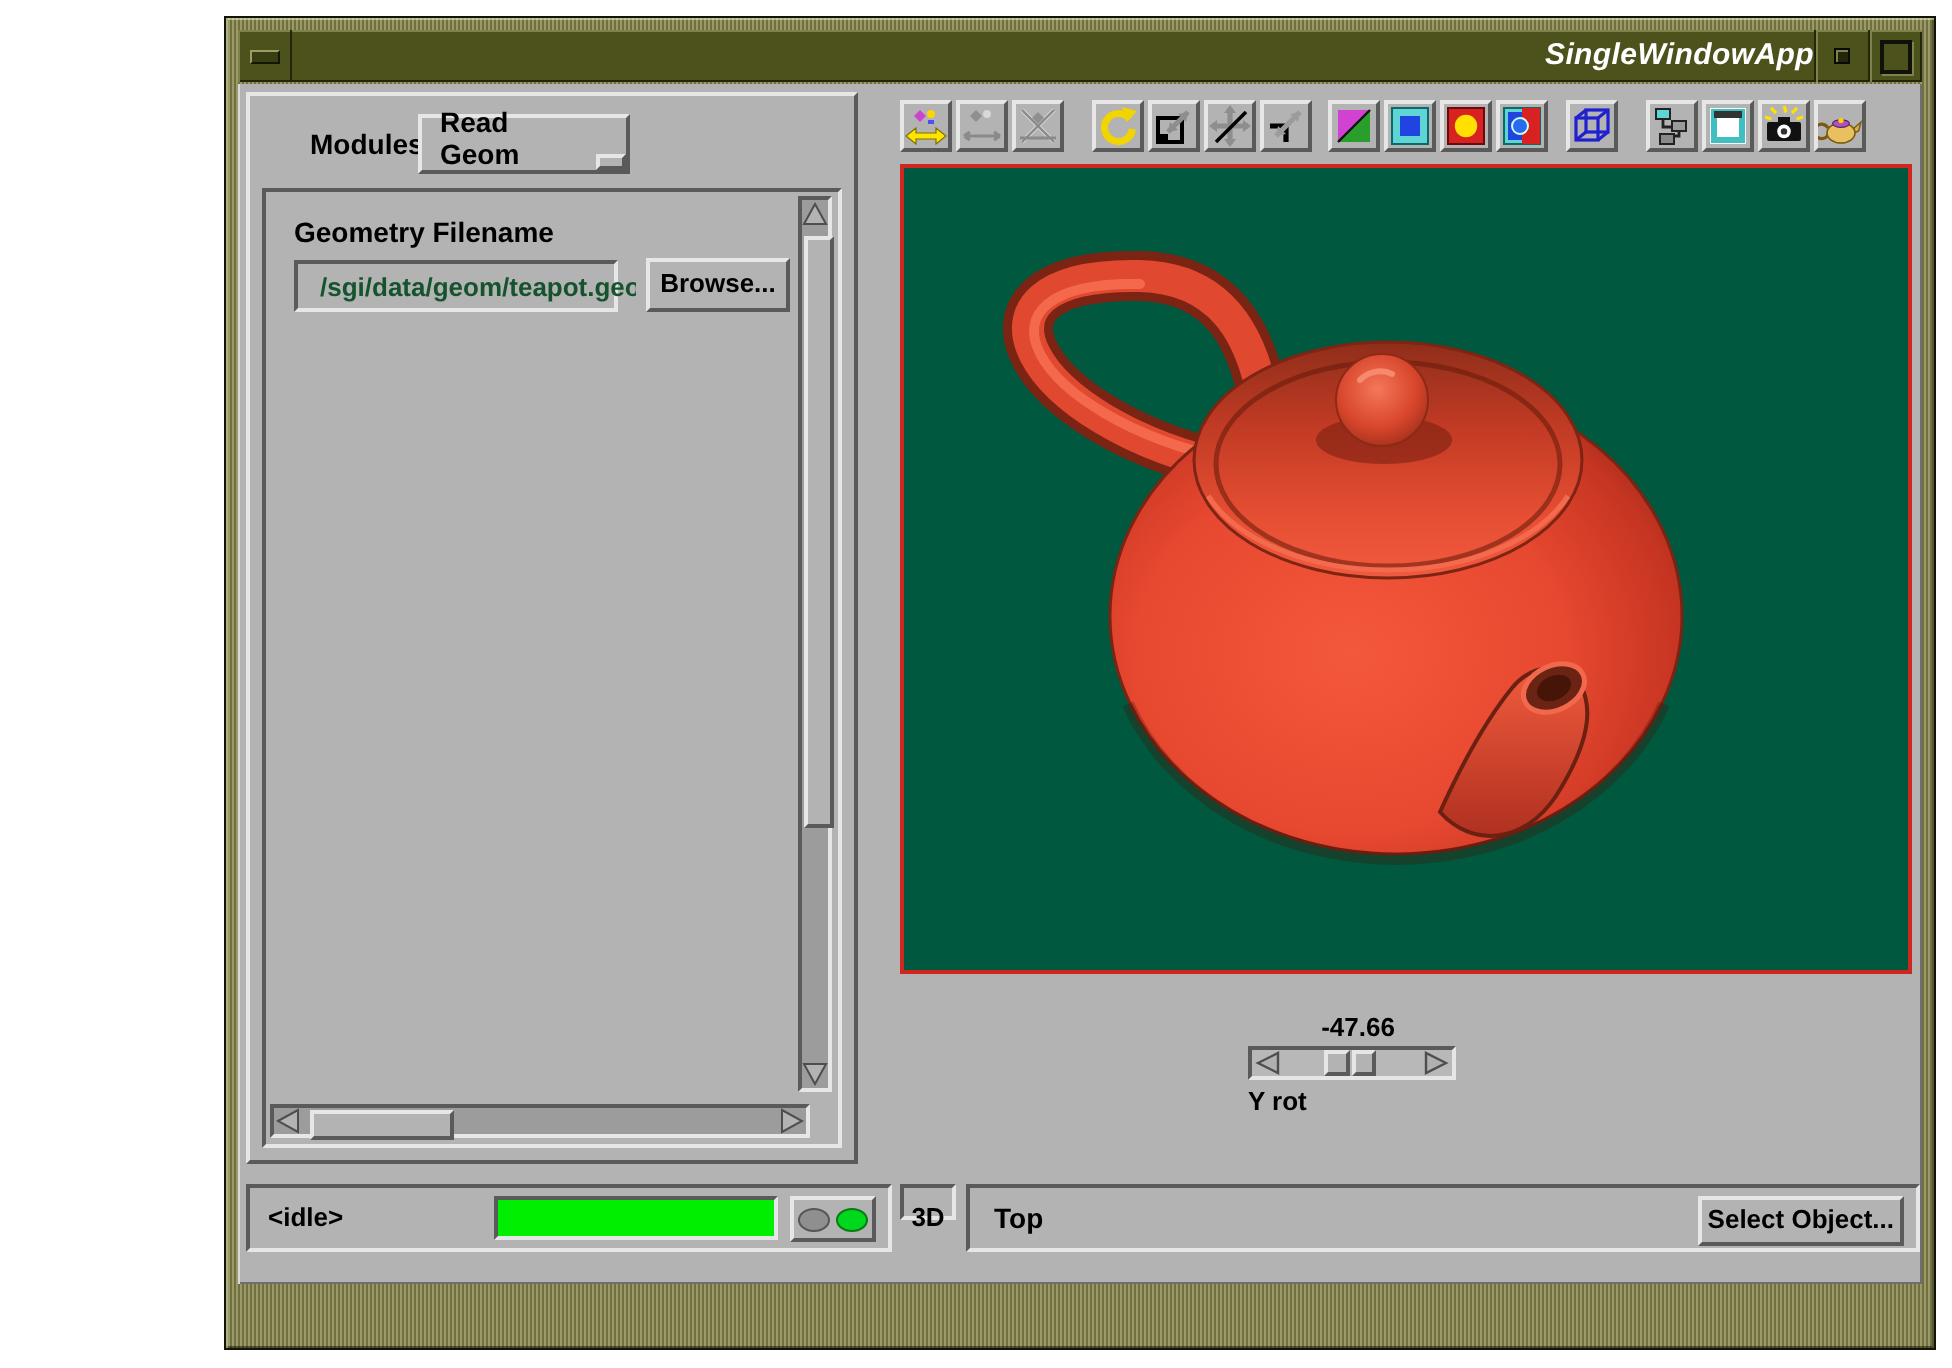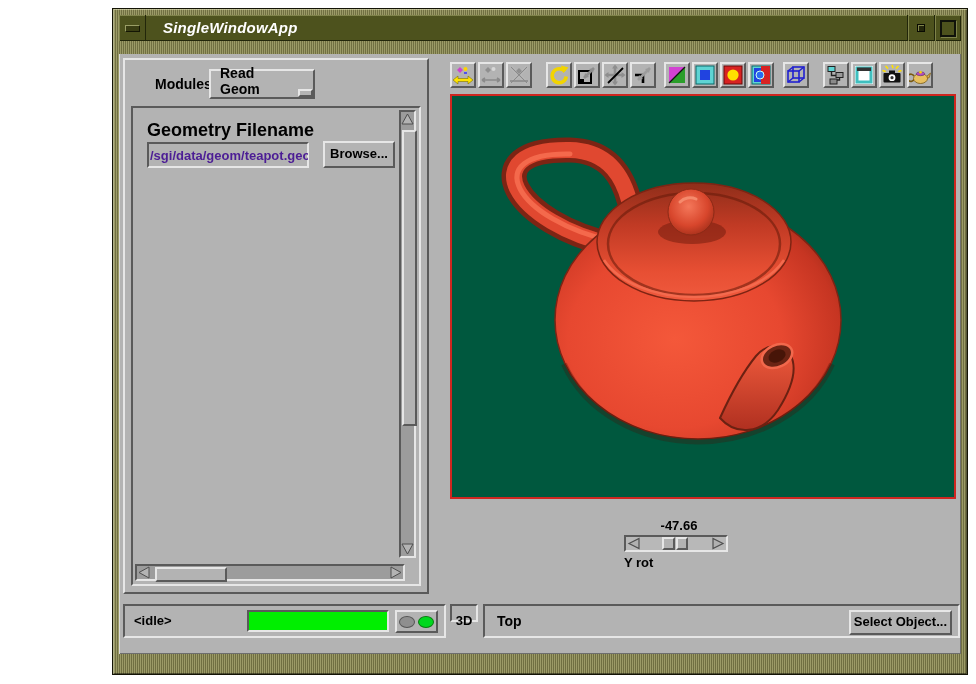--- a/index.html
+++ b/index.html
@@ -7,21 +7,21 @@
   .screen{position:relative;width:976px;height:684px;background:#ffffff;overflow:hidden;}
 
   
   .window{position:absolute;left:112px;top:8px;width:856px;height:667px;box-sizing:border-box;
     border:1px solid #141405;padding:6px;
     background-color:#8e8d58;
     background-image:repeating-linear-gradient(90deg,rgba(35,35,8,.28) 0 1px,rgba(238,238,196,.14) 1px 2px);
     box-shadow:inset 1px 1px 0 rgba(255,255,225,.45), inset -1px -1px 0 rgba(0,0,0,.45);}
 
   .titlebar{height:26px;background:#4d521d;display:flex;align-items:stretch;
-    box-shadow:inset 1px 1px 0 #7f834a, inset -1px -1px 0 #22260a;margin-bottom:13px;}
+    box-shadow:inset 1px 1px 0 #7f834a, inset -1px -1px 0 #22260a;margin-bottom:1px;text-align:right;}
   .tb-btn{width:26px;display:flex;align-items:center;justify-content:center;
     border-right:1px solid #22260a;box-shadow:inset 1px 1px 0 #7f834a;cursor:default;}
   .tb-right{border-right:none;border-left:1px solid #22260a;}
   .tb-dash{width:13px;height:5px;background:#3a3e13;border-top:1px solid #9a9e66;border-left:1px solid #9a9e66;border-bottom:1px solid #14160ا4;}
   .tb-dash{border-bottom:1px solid #141604;border-right:1px solid #141604;}
   .tb-dot{width:6px;height:6px;background:#23260b;border:1px solid #090a02;box-shadow:inset 1px 1px 0 #7f834a;}
   .tb-square{width:12px;height:13px;background:transparent;border:2px solid #10120a;box-shadow:1px 1px 0 #7f834a;}
   .tb-title{flex:1;color:#ffffff;font-style:italic;font-size:15px;line-height:25px;padding-left:17px;
     letter-spacing:.2px;}
 
@@ -36,24 +36,24 @@
   .sunken{background:#b3b3b3;border:2px solid;border-color:#5a5a5a #e6e6e6 #e6e6e6 #5a5a5a;}
 
   
   .left-panel{position:absolute;left:4px;top:4px;width:306px;height:536px;box-sizing:border-box;}
   .modules-label{position:absolute;left:30px;top:16px;font-size:14px;}
   .module-select{position:absolute;left:84px;top:9px;width:106px;height:30px;box-sizing:border-box;
     display:flex;align-items:flex-end;padding-left:9px;font-size:14px;cursor:default;}
   .opt-indicator{width:17px;height:8px;margin-left:9px;background:#b3b3b3;
     border:2px solid;border-color:#e6e6e6 #5a5a5a #5a5a5a #e6e6e6;box-sizing:border-box;}
   .stack-frame{position:absolute;left:6px;top:46px;width:290px;height:480px;box-sizing:border-box;}
-  .geom-label{position:absolute;left:14px;top:12px;font-size:18px;}
+  .geom-label{position:absolute;left:14px;top:12px;font-size:14px;}
   .fname-field{position:absolute;left:14px;top:34px;width:162px;height:26px;box-sizing:border-box;}
   .fname-field input{width:100%;height:100%;border:0;background:transparent;outline:none;
-    font-family:"Liberation Sans",sans-serif;font-weight:bold;font-size:13px;padding:0 1px;color:#4c1d95;}
+    font-family:"Liberation Sans",sans-serif;font-weight:bold;font-size:13px;padding:0 11px;color:#14532d;}
   .browse-btn{position:absolute;left:190px;top:33px;width:72px;height:27px;box-sizing:border-box;
     font-size:13px;text-align:center;line-height:22px;cursor:default;}
 
   
   .vscroll{position:absolute;left:266px;top:2px;width:17px;height:448px;box-sizing:border-box;background:#9c9c9c;}
   .hscroll{position:absolute;left:2px;top:456px;width:270px;height:17px;box-sizing:border-box;background:#9c9c9c;}
   .sb-thumb-v{position:absolute;left:1px;top:18px;width:11px;height:292px;}
   .sb-thumb-h{position:absolute;left:18px;top:1px;width:68px;height:11px;}
   .sb-arrow{position:absolute;width:13px;height:13px;}
   .sb-arrow svg{display:block;}

